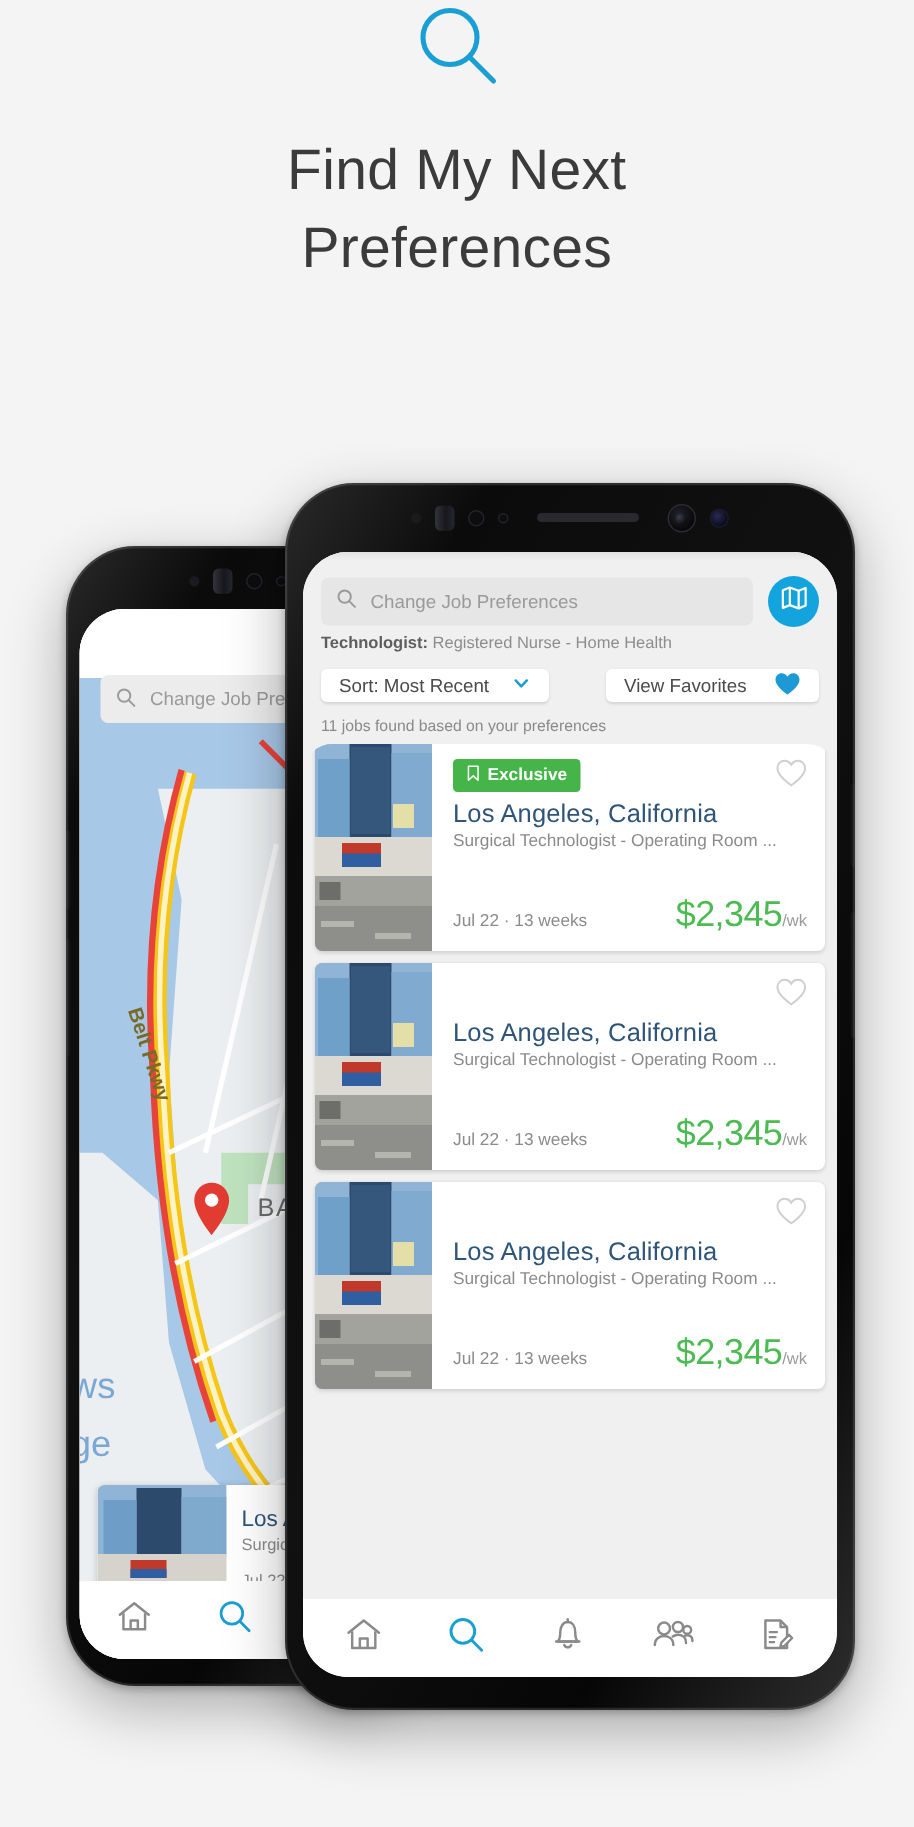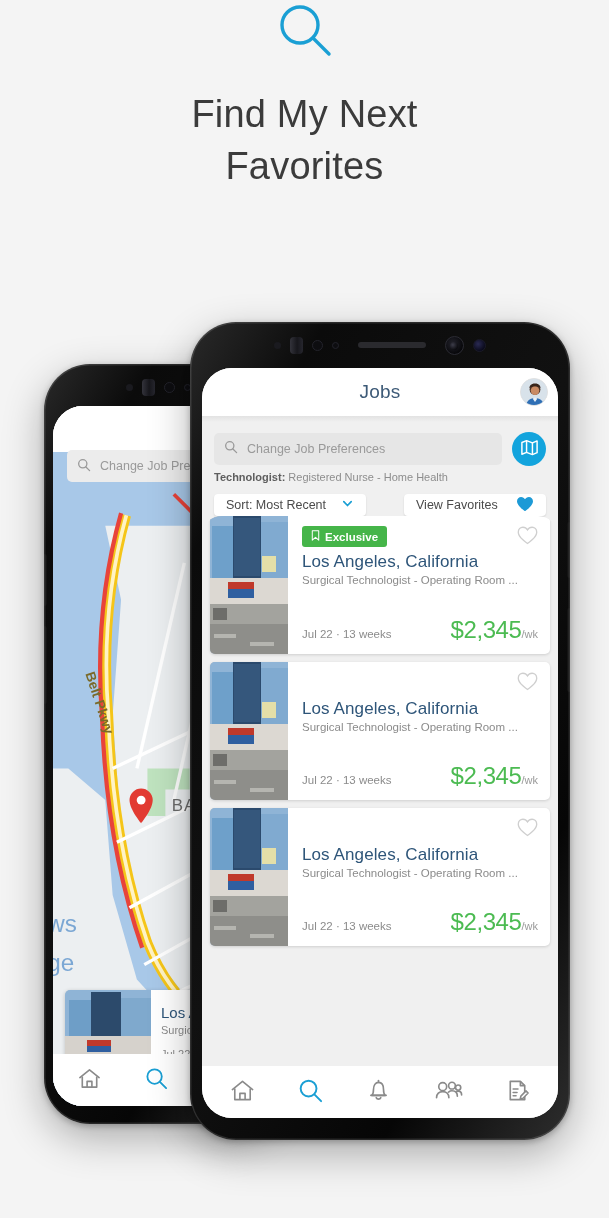--- a/index.html
+++ b/index.html
@@ -358,21 +358,21 @@
 
 <div class="hero">
   <span class="hero-icon">
     <svg viewBox="0 0 62 62" width="62" height="62">
       <circle cx="26" cy="25" r="18" fill="none" stroke="#1a9fd4" stroke-width="3.4"></circle>
       <line x1="39" y1="38" x2="55" y2="54" stroke="#1a9fd4" stroke-width="3.4" stroke-linecap="round"></line>
     </svg>
   </span>
   <div class="hero-title">
     <div>Find My Next</div>
-    <div>Favorites</div>
+    <div>Preferences</div>
   </div>
 </div>
 
 <div class="phone" id="phone-back">
   <div class="side-btn" style="top:190px;height:52px;"></div>
   <div class="side-btn" style="top:262px;height:78px;"></div>
 
   <div class="bezel-row">
     <span class="sensor s-dot"></span>
     <span class="sensor s-rect"></span>
@@ -486,33 +486,20 @@
     <span class="sensor s-rect"></span>
     <span class="sensor s-ring"></span>
     <span class="sensor s-small"></span>
     <span class="earpiece"></span>
     <span class="cam-big"></span>
     <span class="cam-small"></span>
   </div>
 
   <div class="screen">
 
-    <div class="appbar">
-      <div class="appbar-title">Jobs</div>
-      <div class="avatar">
-        <svg viewBox="0 0 28 28" width="28" height="28">
-          <rect width="28" height="28" fill="#d8e2ea"></rect>
-          <circle cx="14" cy="10.5" r="5.4" fill="#4a3226"></circle>
-          <circle cx="14" cy="11.6" r="4.3" fill="#c98a63"></circle>
-          <path d="M14 4.6 c4.2 0 5.6 2.4 5.5 4.6 c-1.6 -1.3 -3.4 -1.9 -5.5 -1.9 s-3.9 .6 -5.5 1.9 c-.1 -2.2 1.3 -4.6 5.5 -4.6 z" fill="#38251b"></path>
-          <path d="M5 28 c0 -6 4 -9 9 -9 s9 3 9 9 z" fill="#2f6fb5"></path>
-          <path d="M11.6 19.4 L14 23 L16.4 19.4 L14 18.6 Z" fill="#eaf1f7"></path>
-        </svg>
-      </div>
-    </div>
 
     <div class="app-body">
 
       <div class="search-row">
         <div class="search-box">
           <span>
             <svg viewBox="0 0 16 16" width="14" height="14">
               <circle cx="6.6" cy="6.6" r="4.7" fill="none" stroke="#9a9a9a" stroke-width="1.5"></circle>
               <line x1="10.2" y1="10.2" x2="14.4" y2="14.4" stroke="#9a9a9a" stroke-width="1.5" stroke-linecap="round"></line>
             </svg>
@@ -547,20 +534,21 @@
         <div class="chip fav">
           <span>View Favorites</span>
           <span>
             <svg viewBox="0 0 20 18" width="18" height="16">
               <path d="M10 17 C10 17 1 11.3 1 5.9 C1 2.9 3.2 1 5.6 1 C7.6 1 9.2 2.2 10 3.6 C10.8 2.2 12.4 1 14.4 1 C16.8 1 19 2.9 19 5.9 C19 11.3 10 17 10 17 Z" fill="#1d9ad6"></path>
             </svg>
           </span>
         </div>
       </div>
 
+      <div class="count">11 jobs found based on your preferences</div>
 
       <div class="cards">
 
         <div class="card">
           <div class="card-thumb">
             <svg viewBox="0 0 78 138" preserveAspectRatio="none">
               <rect width="78" height="138" fill="#b9c6d2"></rect>
               <rect x="0" y="0" width="78" height="62" fill="#8fb4d6"></rect>
               <rect x="23" y="0" width="28" height="62" fill="#2b4a6d"></rect>
               <rect x="24" y="2" width="26" height="58" fill="#35577c"></rect>

